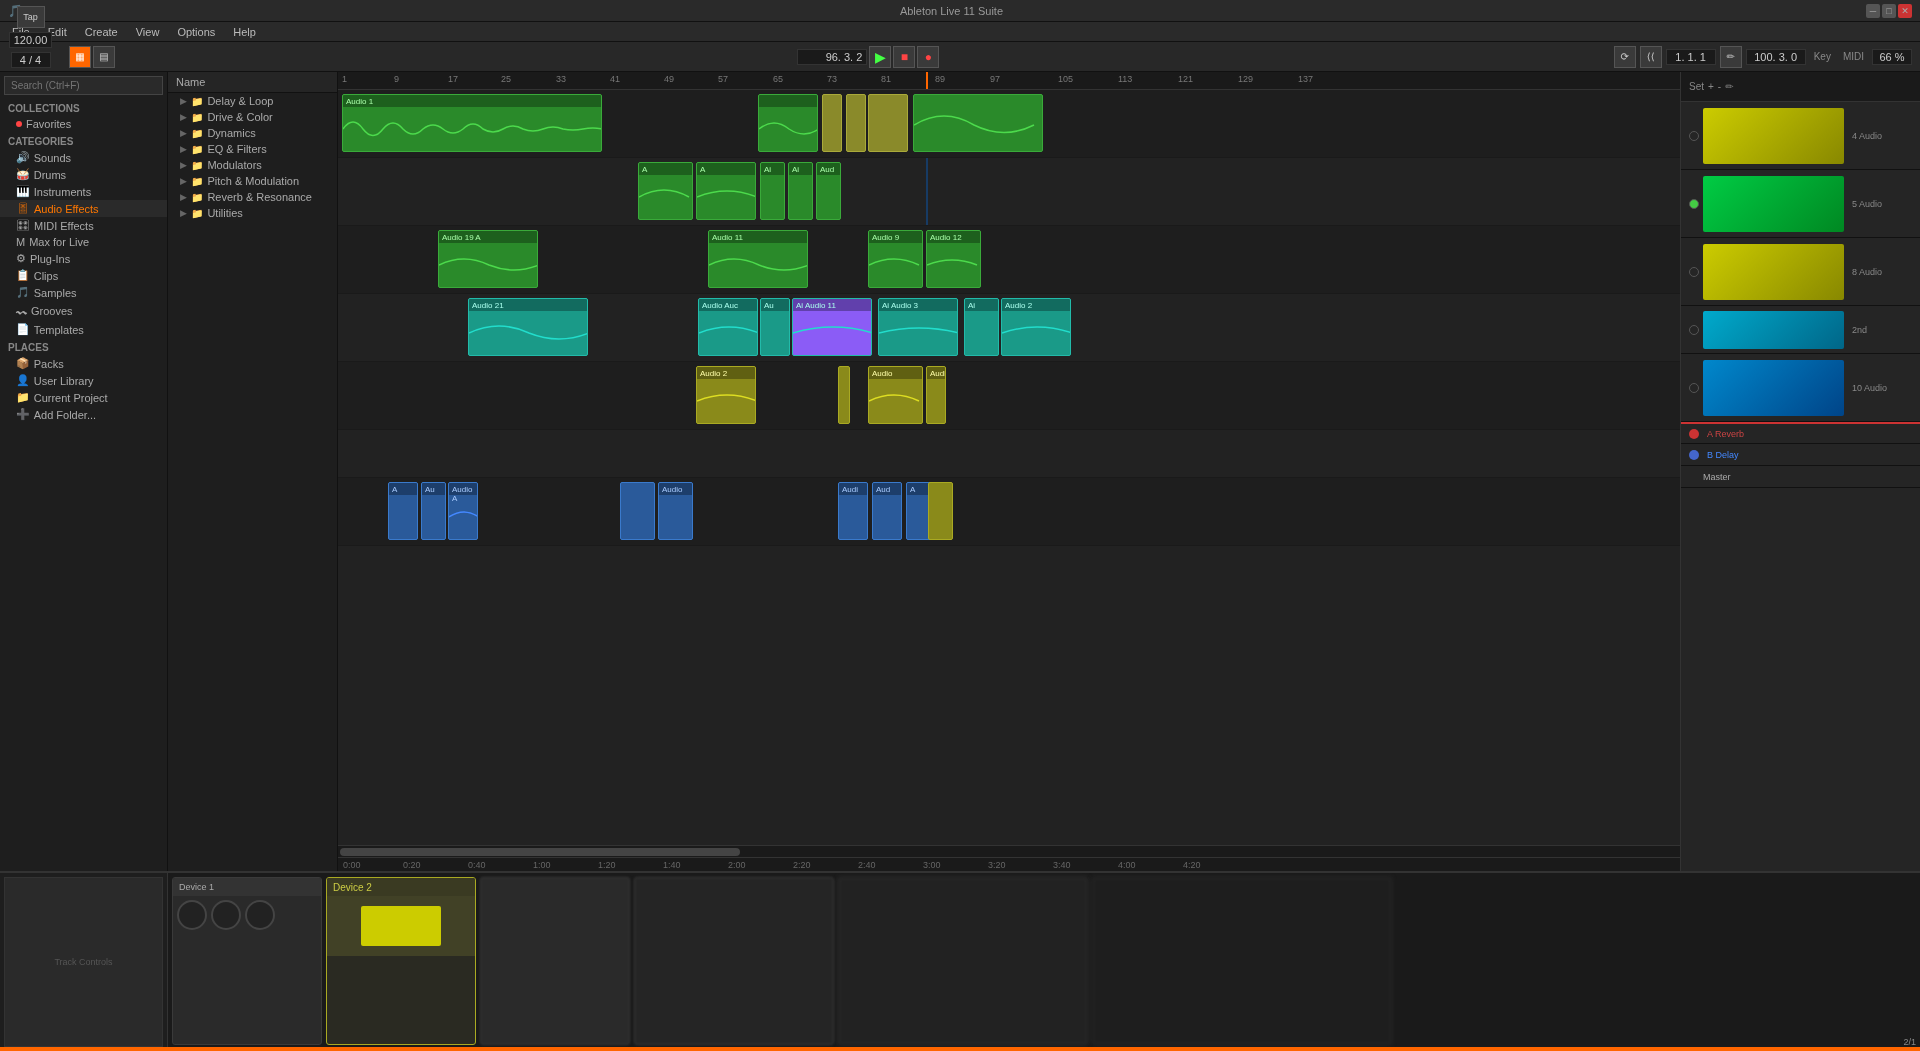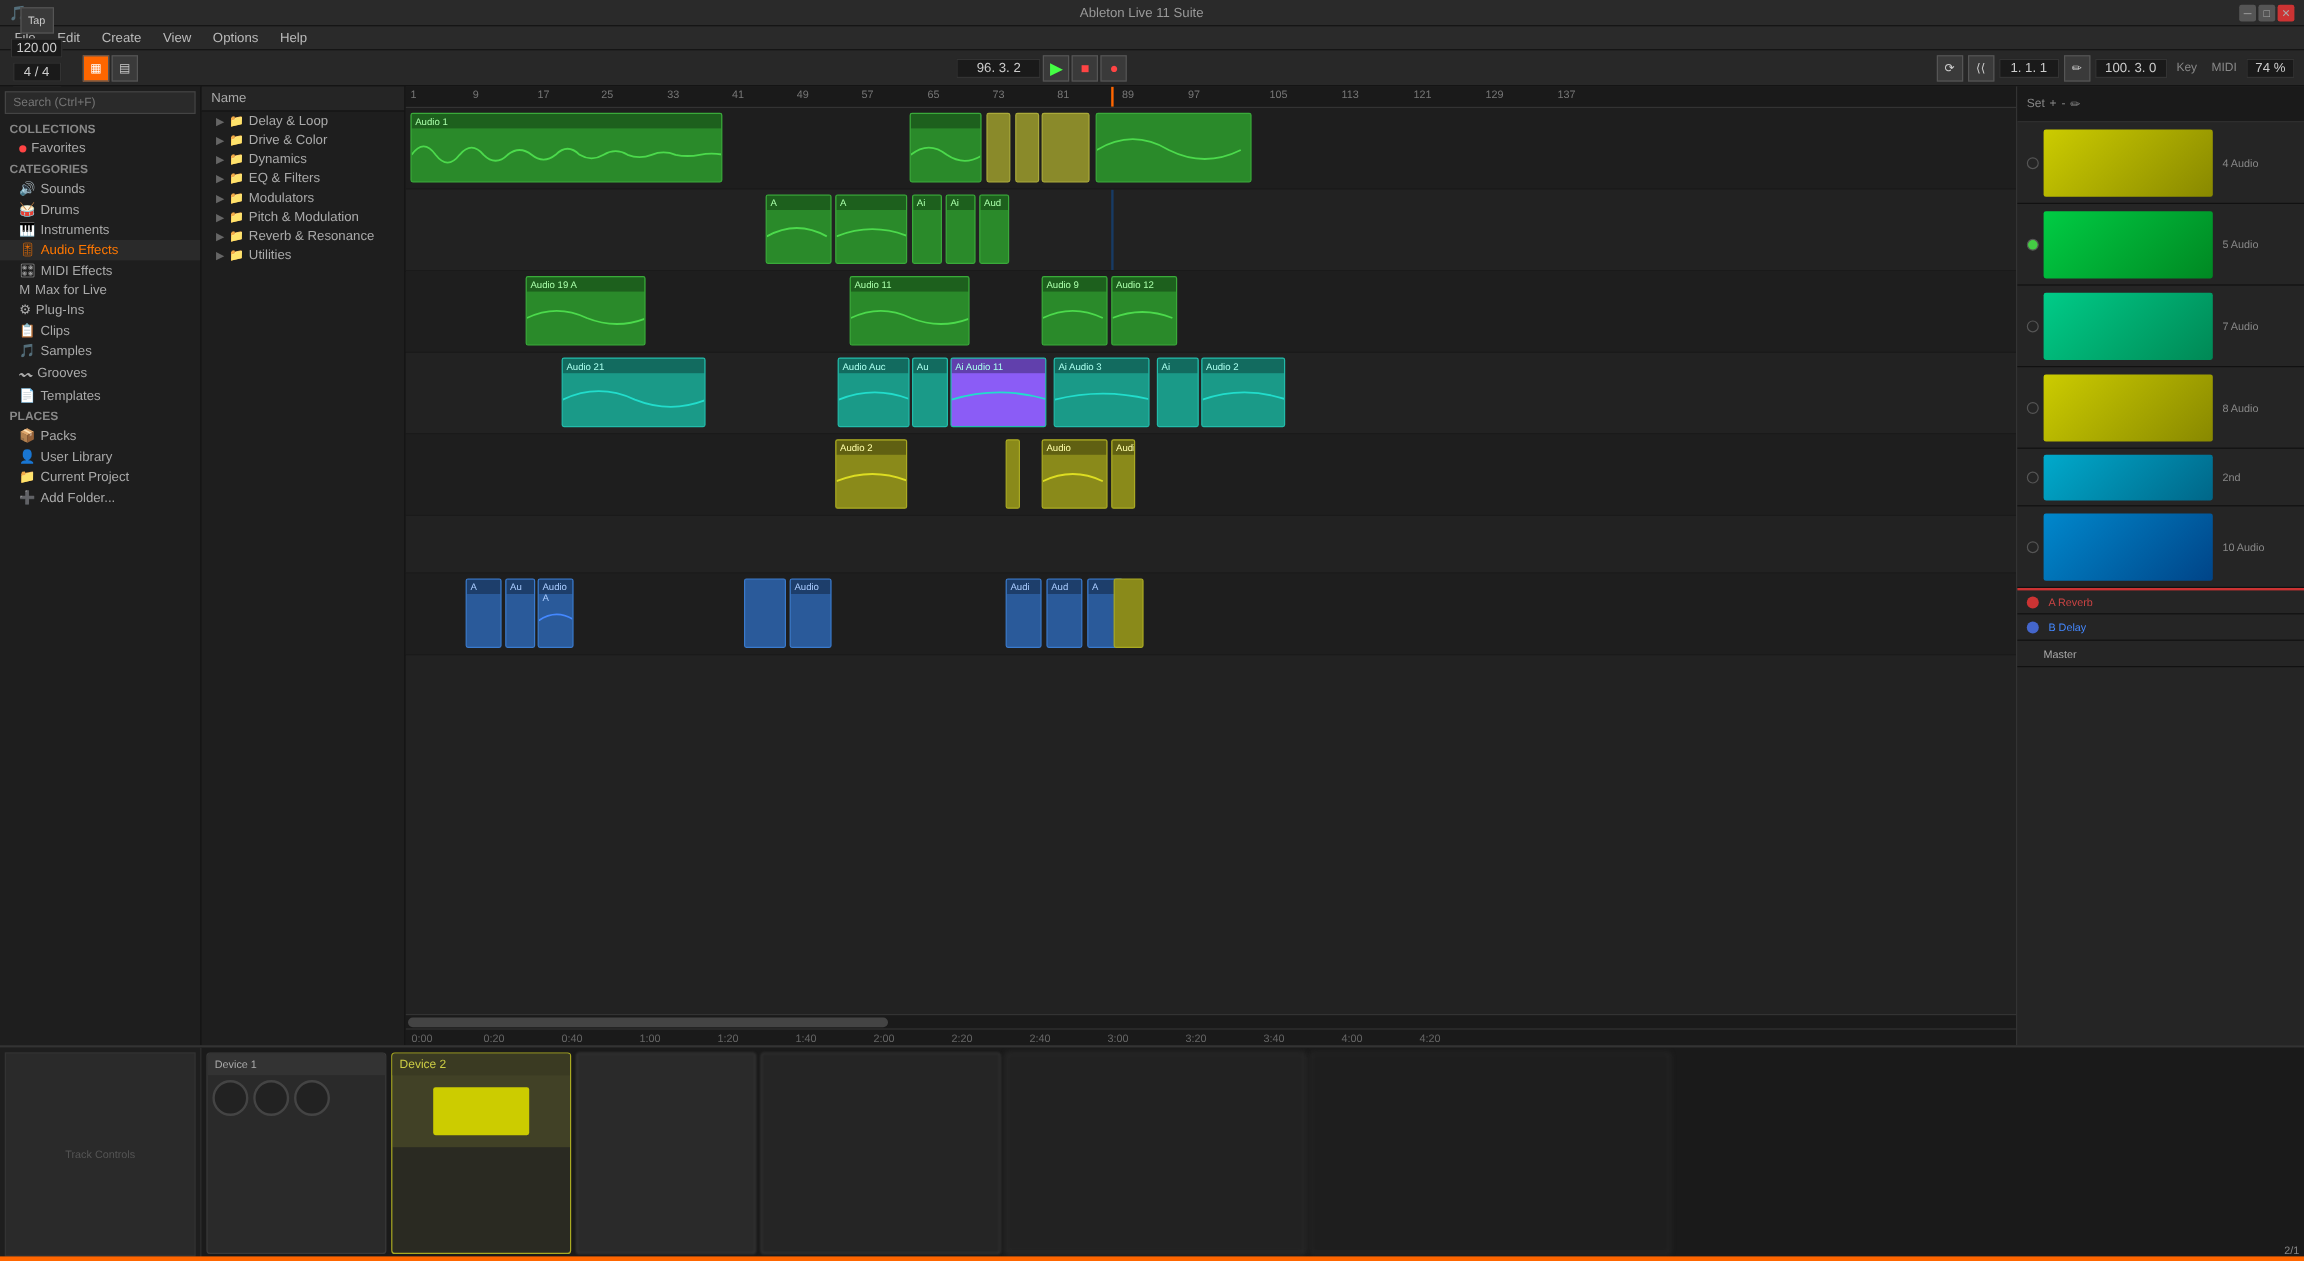--- a/index.html
+++ b/index.html
@@ -306,35 +306,35 @@
     <div class="transport-value" style="width:20px;">4</div>
     <div class="transport-value" style="width:45px;">1 Bar</div>
   </div>
 
   <div style="display:flex; gap:2px; margin: 0 8px;">
     <button class="transport-btn active" title="Session View">▦</button>
     <button class="transport-btn" title="Arrangement View">▤</button>
   </div>
 
   <div style="display:flex; align-items:center; gap:2px; flex:1; justify-content:center;">
-    <div class="transport-value" style="width:70px; text-align:center;">96. 3. 2</div>
+    <div class="transport-value" style="width:70px; text-align:right;">96. 3. 2</div>
     <button class="transport-btn play-btn" style="font-size:14px;">▶</button>
     <button class="transport-btn stop-btn" style="font-size:12px;">■</button>
     <button class="transport-btn record-btn" style="font-size:12px;">●</button>
   </div>
 
   <div style="display:flex; align-items:center; gap:4px;">
     <button class="transport-btn">⟳</button>
     <button class="transport-btn">⟨⟨</button>
     <div class="transport-value" style="width:50px;">1. 1. 1</div>
     <button class="transport-btn">✏</button>
     <div class="transport-value" style="width:60px;">100. 3. 0</div>
     <div style="font-size:10px; color:#888; padding: 0 4px;">Key</div>
     <div style="font-size:10px; color:#888; padding: 0 4px;">MIDI</div>
-    <div class="transport-value" style="width:40px;">74 %</div>
+    <div class="transport-value" style="width:40px;">66 %</div>
   </div>
 </div>
 
 <div id="main" style="display:flex; height: calc(1051px - 72px - 180px);">
 
   <div id="sidebar">
     <div class="sidebar-search">
       <input type="text" placeholder="Search (Ctrl+F)" style="">
     </div>
 
@@ -701,27 +701,20 @@
     </div>
 
     <div class="sr-track" style="height:68px;">
       <div class="sr-clip-indicator sr-clip-active"></div>
       <div style="flex:1; height:56px; background:linear-gradient(135deg, #00cc44, #008822); border-radius:2px;"></div>
       <div style="width:60px; margin-left:4px;">
         <div style="font-size:9px; color:#888;">5 Audio</div>
       </div>
     </div>
 
-    <div class="sr-track" style="height:68px;">
-      <div class="sr-clip-indicator"></div>
-      <div style="flex:1; height:56px; background:linear-gradient(135deg, #00cc88, #008855); border-radius:2px;"></div>
-      <div style="width:60px; margin-left:4px;">
-        <div style="font-size:9px; color:#888;">7 Audio</div>
-      </div>
-    </div>
 
     <div class="sr-track" style="height:68px;">
       <div class="sr-clip-indicator"></div>
       <div style="flex:1; height:56px; background:linear-gradient(135deg, #cccc00, #888800); border-radius:2px;"></div>
       <div style="width:60px; margin-left:4px;">
         <div style="font-size:9px; color:#888;">8 Audio</div>
       </div>
     </div>
 
     <div class="sr-track" style="height:48px;">

